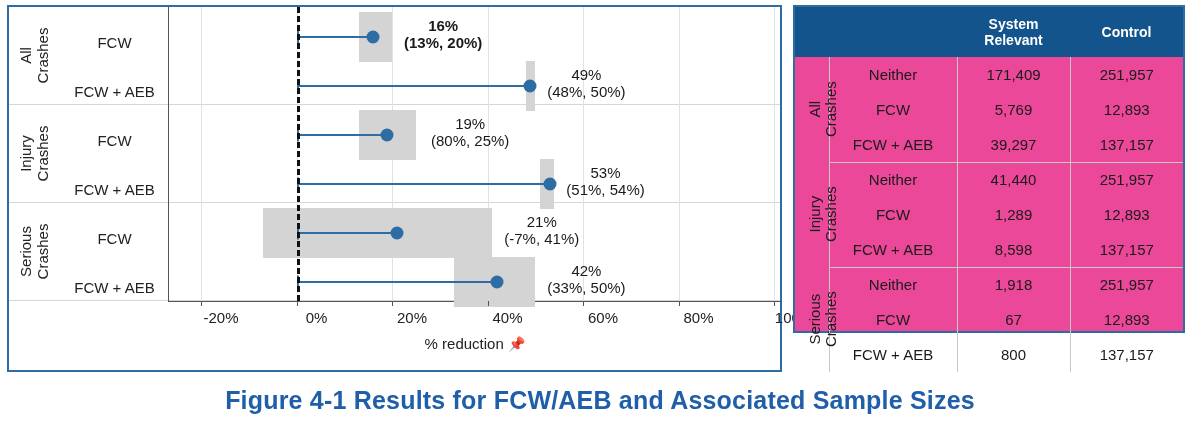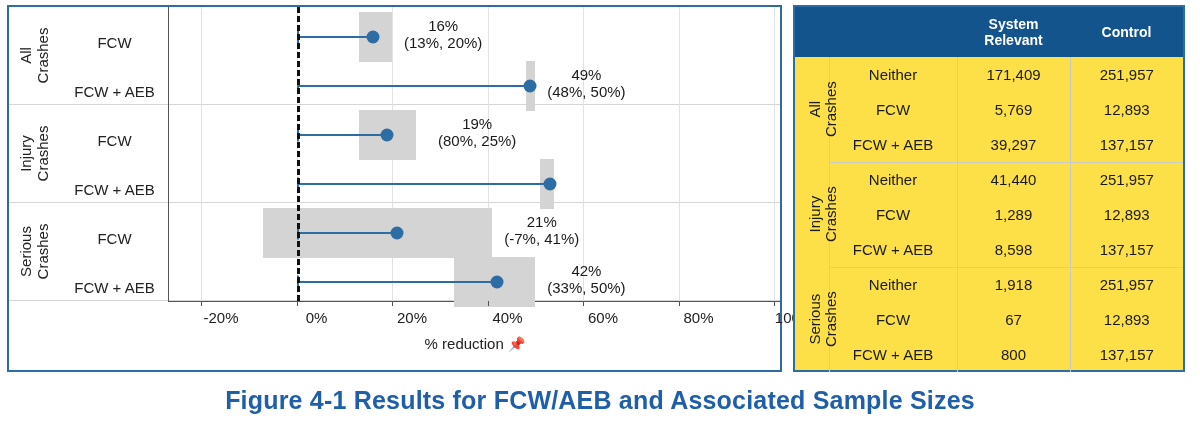--- a/index.html
+++ b/index.html
@@ -135,23 +135,23 @@
     top: 328px;
     text-align: center;
     font-size: 15px; color: #222;
   }
   #x-axis-title .pin { color: #3d6a8f; font-size: 14px; }
 
   
   #table-panel {
     position: absolute;
     left: 793px; top: 5px;
-    width: 392px; height: 367px;
+    width: 392px; height: 328px;
     border: 2px solid #2e6da4;
-    background: #fde047;
+    background: #ec4899;
   }
   table.tbl {
     width: 100%; height: 100%;
     border-collapse: collapse;
     table-layout: fixed;
   }
   table.tbl th {
     background: #14548c;
     color: #ffffff;
     font-size: 14px;
@@ -242,44 +242,48 @@
       <div class="gridline" style="left: 128.5px;"></div>
       <div class="gridline" style="left: 224px;"></div>
       <div class="gridline" style="left: 319.5px;"></div>
       <div class="gridline" style="left: 415px;"></div>
       <div class="gridline" style="left: 510.5px;"></div>
       <div class="gridline" style="left: 606px;"></div>
       <div class="ci-band" style="left: 190.575px; width: 33.425px; top: 5px; height: 50px;"></div>
       <div class="stem" style="left: 128.5px; width: 76.4px; top: 30px;"></div>
       <div class="stem-cap" style="left: 128.5px; top: 30px;"></div>
       <div class="dot" style="left: 204.9px; top: 30px;"></div>
-      <div class="pt-label" style="left: 236px; top: 10px;">
+      <div class="pt-label" style="left: 236px; top: 10px; font-weight: bold;">
         <span class="est">16%</span>
         <span class="ci">(13%, 20%)</span>
       </div>
       <div class="ci-band" style="left: 357.7px; width: 9.55px; top: 54px; height: 50px;"></div>
       <div class="stem" style="left: 128.5px; width: 233.975px; top: 79px;"></div>
       <div class="stem-cap" style="left: 128.5px; top: 79px;"></div>
       <div class="dot" style="left: 362.475px; top: 79px;"></div>
       <div class="pt-label" style="left: 379.25px; top: 59px;">
         <span class="est">49%</span>
         <span class="ci">(48%, 50%)</span>
       </div>
       <div class="ci-band" style="left: 190.575px; width: 57.3px; top: 103px; height: 50px;"></div>
       <div class="stem" style="left: 128.5px; width: 90.725px; top: 128px;"></div>
       <div class="stem-cap" style="left: 128.5px; top: 128px;"></div>
       <div class="dot" style="left: 219.225px; top: 128px;"></div>
-      <div class="pt-label" style="left: 270px; top: 108px;">
+      <div class="pt-label" style="left: 263px; top: 108px;">
         <span class="est">19%</span>
         <span class="ci">(80%, 25%)</span>
       </div>
       <div class="ci-band" style="left: 372.025px; width: 14.325px; top: 152px; height: 50px;"></div>
       <div class="stem" style="left: 128.5px; width: 253.075px; top: 177px;"></div>
       <div class="stem-cap" style="left: 128.5px; top: 177px;"></div>
       <div class="dot" style="left: 381.575px; top: 177px;"></div>
+      <div class="pt-label" style="left: 398.35px; top: 157px;">
+        <span class="est">53%</span>
+        <span class="ci">(51%, 54%)</span>
+      </div>
       <div class="ci-band" style="left: 95.075px; width: 229.2px; top: 201px; height: 50px;"></div>
       <div class="stem" style="left: 128.5px; width: 100.275px; top: 226px;"></div>
       <div class="stem-cap" style="left: 128.5px; top: 226px;"></div>
       <div class="dot" style="left: 228.775px; top: 226px;"></div>
       <div class="pt-label" style="left: 336.275px; top: 206px;">
         <span class="est">21%</span>
         <span class="ci">(-7%, 41%)</span>
       </div>
       <div class="ci-band" style="left: 286.075px; width: 81.175px; top: 250px; height: 50px;"></div>
       <div class="stem" style="left: 128.5px; width: 200.55px; top: 275px;"></div>

